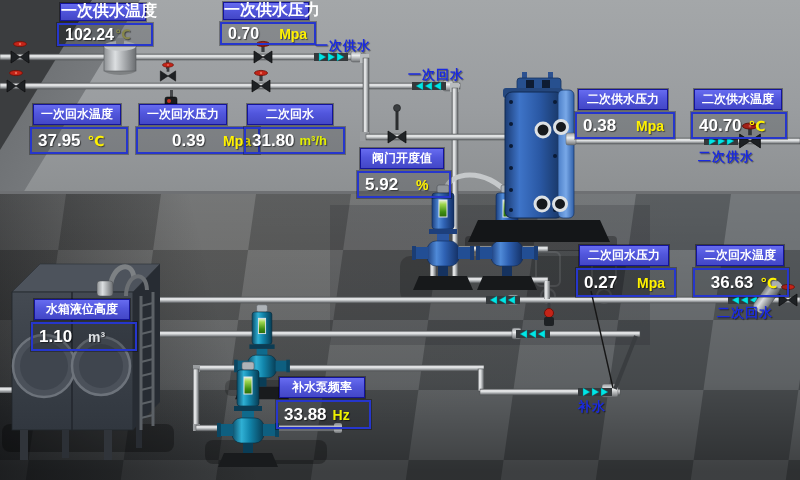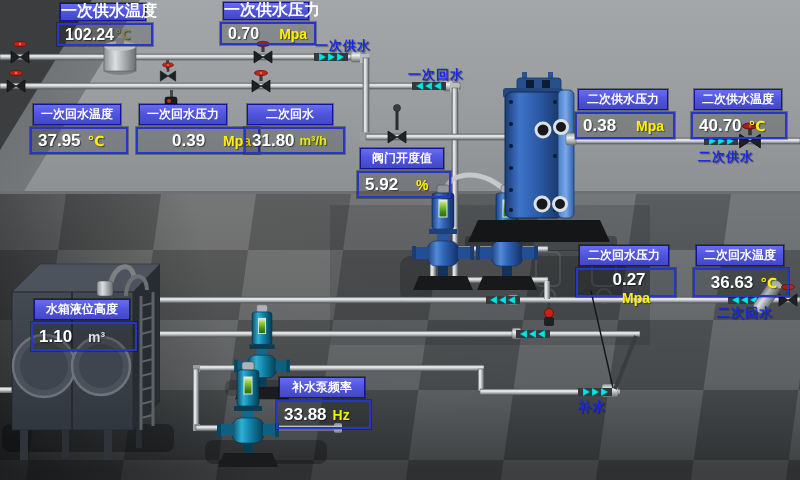--- a/index.html
+++ b/index.html
@@ -40,21 +40,21 @@
   .panel.sm .pvalue{height:19px;}
   .panel.sm .num{font-size:16px;}
   #p1{left:57px;top:3px;}   #p1 .pvalue{width:92px;}  #p1 .plabel{width:84px;}
   #p2{left:220px;top:2px;}  #p2 .pvalue{width:92px;}  #p2 .plabel{width:84px;}
   #p3{left:30px;top:104px;} #p3 .pvalue{width:94px;}  #p3 .plabel{width:86px;}
   #p4{left:136px;top:104px;}#p4 .pvalue{width:92px;padding-left:28px;}  #p4 .plabel{width:86px;}
   #p5{left:244px;top:104px;}#p5 .pvalue{width:97px;}  #p5 .plabel{width:84px;}
   #p6{left:357px;top:148px;}#p6 .pvalue{width:90px;}  #p6 .plabel{width:82px;}
   #p7{left:575px;top:89px;} #p7 .pvalue{width:96px;}  #p7 .plabel{width:88px;}
   #p8{left:691px;top:89px;} #p8 .pvalue{width:92px;text-align:center;}  #p8 .plabel{width:86px;}
-  #p9{left:576px;top:245px;}#p9 .pvalue{width:96px;height:25px;flex-direction:column;}  #p9 .plabel{width:88px;}
+  #p9{left:576px;top:245px;}#p9 .pvalue{width:96px;height:25px;}  #p9 .plabel{width:88px;}
   #p10{left:693px;top:245px;}#p10 .pvalue{width:92px;height:25px;justify-content:center;} #p10 .plabel{width:86px;}
   #p11{left:31px;top:299px;}#p11 .pvalue{width:102px;height:25px;} #p11 .plabel{width:94px;}
   #p12{left:276px;top:377px;}#p12 .pvalue{width:91px;height:25px;} #p12 .plabel{width:84px;}
   
   #p1 .unit{margin-left:1px;color:#86864a;font-size:13px;}
   #p2 .unit,#p7 .unit,#p9 .unit{margin-left:20px;}
   #p4 .unit{margin-left:18px;}
   #p6 .unit{margin-left:18px;}
   #p3 .unit,#p8 .unit,#p10 .unit{margin-left:7px;}
   #p5 .unit{margin-left:5px;color:#e2ef00;font-size:13px;}

